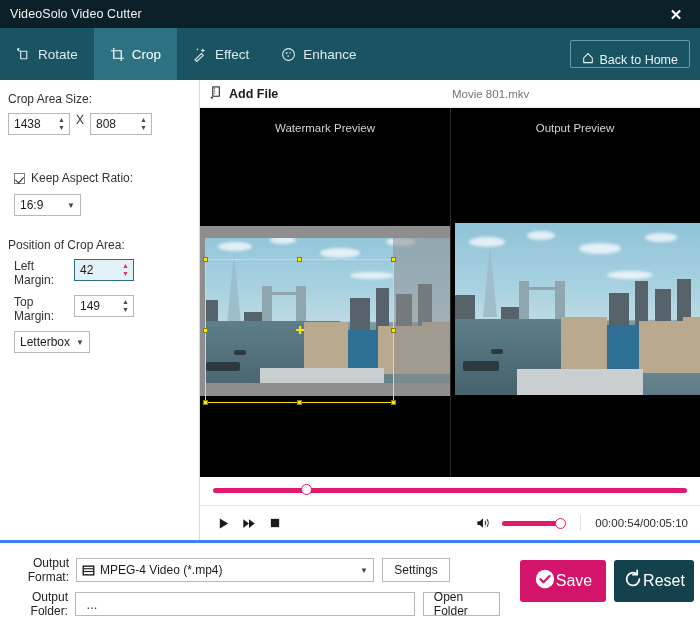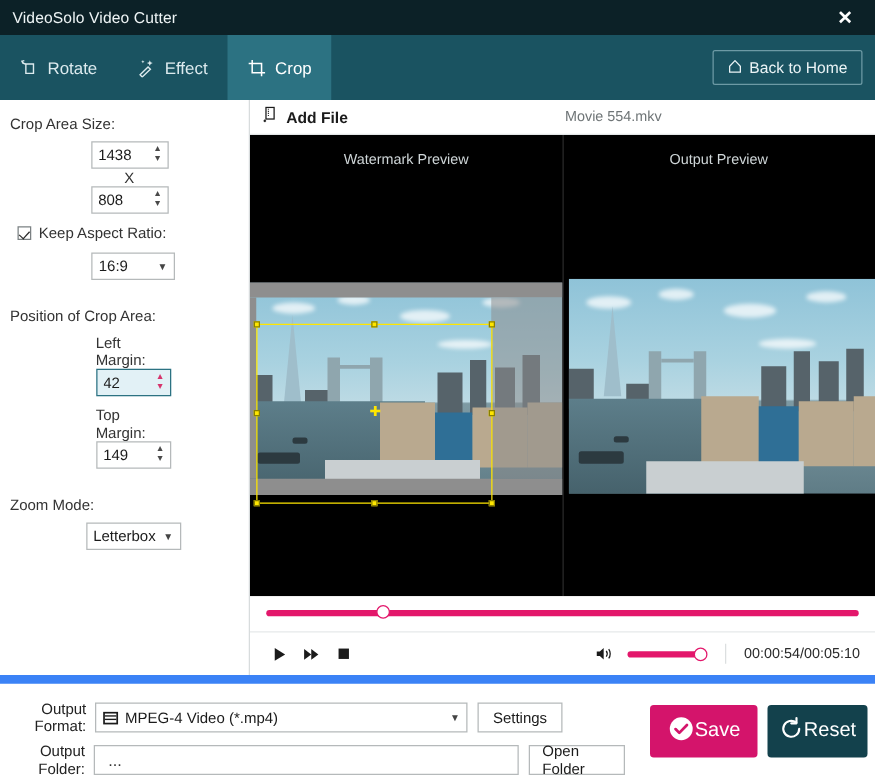--- a/index.html
+++ b/index.html
@@ -30,32 +30,32 @@
     background:#1a5361; display:flex; align-items:center;
   }
   .tab {
     height:52px; display:flex; align-items:center; gap:7px;
     padding:0 16px; color:#dceaee; font-size:13.5px; cursor:pointer;
   }
   .tab.active { background:#2c7282; color:#ffffff; }
   .tab svg { display:block; }
   .tabbar .spacer { flex:1; }
   .back-home {
-    margin-right:10px; height:28px; display:flex; align-items:center; gap:5px;
+    margin-right:10px; height:28px; display:flex; align-items:flex-end; gap:5px;
     padding:0 11px; border:1px solid #6d9aa5; border-radius:2px;
     color:#eaf3f5; font-size:12.5px; cursor:pointer; background:transparent;
   }
 
   
   .sidebar {
     position:absolute; left:0; top:80px; width:200px; height:460px;
     background:#ffffff; border-right:1px solid #d8dcdd; padding:12px 0 0 0;
   }
   .sb-label { font-size:12px; color:#333; padding:0 0 0 8px; margin-bottom:7px; }
-  .sb-row { display:flex; align-items:center; padding-left:8px; margin-bottom:8px;flex-direction:column; }
+  .sb-row { display:flex; padding-left:8px; margin-bottom:8px; }
   .spin {
     position:relative; height:22px; border:1px solid #b5b9ba; background:#fff;
     display:flex; align-items:center;
   }
   .spin input {
     border:none; outline:none; background:transparent; height:20px; width:100%;
     font-family:"Liberation Sans", sans-serif; font-size:12px; color:#1b1b1b; padding-left:5px;
   }
   .spin .arrows {
     width:15px; height:20px; display:flex; flex-direction:column;
@@ -69,21 +69,21 @@
 
   .chk-row { display:flex; align-items:center; gap:6px; padding-left:14px; margin-bottom:9px; }
   .chk {
     width:11px; height:11px; border:1px solid #7b8183; background:#fff;
     position:relative; flex:0 0 11px;
   }
   .chk::after {
     content:""; position:absolute; left:2px; top:1px; width:4px; height:7px;
     border:solid #2a2a2a; border-width:0 1.5px 1.5px 0; transform:rotate(42deg);
   }
-  .chk-row span { font-size:12px; color:#333; }
+  .chk-row span { font-size:12px; color:#333;margin-top:28px; }
 
   .sel {
     position:relative; height:22px; border:1px solid #b5b9ba; background:#fff;
     display:flex; align-items:center; padding:0 5px; cursor:pointer;
   }
   .sel .val { font-size:12px; color:#1b1b1b; flex:1; }
   .sel .caret { font-size:8px; color:#444; margin-left:4px; }
 
   .field-label { font-size:12px; color:#333; width:78px; text-align:left; }
 
@@ -154,21 +154,21 @@
   .vol-thumb {
     position:absolute; right:-2px; top:-3px; width:11px; height:11px;
     border-radius:50%; background:#fff; border:1px solid #e3176b;
   }
   .time { font-size:11.5px; color:#2b2b2b; }
   .vsep { width:1px; height:16px; background:#dcdfe0; }
 
   
   .bottom {
     position:absolute; left:0; top:540px; width:700px; height:80px;
-    background:#fff; border-top:7px solid #3b82f6;
+    background:#fff; border-top:3px solid #3b82f6;
   }
   .brow { display:flex; align-items:center; height:26px; }
   .brow .lbl { font-size:12px; color:#222; width:76px; text-align:right; padding-right:7px; }
   .combo {
     height:24px; border:1px solid #b5b9ba; background:#fff; display:flex;
     align-items:center; padding:0 5px; cursor:pointer;
   }
   .combo .txt { font-size:12px; color:#1b1b1b; flex:1; }
   .btn {
     height:24px; border:1px solid #b5b9ba; background:#fff; display:flex;
@@ -202,41 +202,52 @@
       <span>
         <svg width="15" height="15" viewBox="0 0 16 16">
             <path d="M5 4.5h6.5v8H5z" fill="none" stroke="#dceaee" stroke-width="1.2" rx="1"></path>
             <path d="M5 4.5C3.2 4.5 2 3.3 2 2.2" fill="none" stroke="#dceaee" stroke-width="1.2"></path>
             <path d="M2.6 4.1 1.6 2.1l2.1-.6" fill="none" stroke="#dceaee" stroke-width="1.1"></path>
           </svg>
       </span>
       <span>Rotate</span>
     </div>
 
+    <div class="tab active">
+      <span>
+        <svg width="15" height="15" viewBox="0 0 16 16">
+            <path d="M4 1v11h11" fill="none" stroke="#ffffff" stroke-width="1.3"></path>
+            <path d="M12 15V4H1" fill="none" stroke="#ffffff" stroke-width="1.3"></path>
+          </svg>
+      </span>
+      <span>Crop</span>
+    </div>
+
     <div class="tab">
       <span>
         <svg width="15" height="15" viewBox="0 0 16 16">
             <path d="M11 9 4 15.5 2.2 13.6 9 7z" fill="none" stroke="#dceaee" stroke-width="1.2"></path>
             <path d="M10.5 1.2l.7 1.8 1.8.7-1.8.7-.7 1.8-.7-1.8L8 3.7l1.8-.7z" fill="#dceaee"></path>
             <path d="M4.6 1.1l.4 1 1 .4-1 .4-.4 1-.4-1-1-.4 1-.4z" fill="#dceaee"></path>
           </svg>
       </span>
       <span>Effect</span>
     </div>
 
-    <div class="tab active">
+    <div class="tab">
       <span>
         <svg width="15" height="15" viewBox="0 0 16 16">
-            <path d="M4 1v11h11" fill="none" stroke="#ffffff" stroke-width="1.3"></path>
-            <path d="M12 15V4H1" fill="none" stroke="#ffffff" stroke-width="1.3"></path>
-          </svg>
-      </span>
-      <span>Crop</span>
-    </div>
-
+            <circle cx="8" cy="8" r="6.3" fill="none" stroke="#dceaee" stroke-width="1.2"></circle>
+            <circle cx="6" cy="6.4" r="1" fill="#dceaee"></circle>
+            <circle cx="9.6" cy="6" r=".8" fill="#dceaee"></circle>
+            <circle cx="7.6" cy="9.6" r=".9" fill="#dceaee"></circle>
+          </svg>
+      </span>
+      <span>Enhance</span>
+    </div>
 
 
     <div class="spacer"></div>
 
     <div class="back-home">
       <span>
         <svg width="12" height="12" viewBox="0 0 14 14">
             <path d="M7 1.8 12 7v5.4H2V7z" fill="none" stroke="#eaf3f5" stroke-width="1.2"></path>
           </svg>
       </span>
@@ -295,21 +306,20 @@
       <span class="field-label" style="width:60px;">Top Margin:</span>
       <div class="spin" style="width:60px;">
         <input type="text" value="149" style="">
         <span class="arrows">
             <i>▲</i>
             <i>▼</i>
           </span>
       </div>
     </div>
 
-    <div class="sb-label" style="margin-top:22px;">Zoom Mode:</div>
 
     <div class="sb-row" style="padding-left:14px;">
       <div class="sel" style="width:76px;">
         <span class="val">Letterbox</span>
         <span class="caret">▼</span>
       </div>
     </div>
   </div>
 
   <div class="preview-wrap">
@@ -318,21 +328,21 @@
       <div class="addfile">
         <span>
           <svg width="13" height="13" viewBox="0 0 14 14">
               <rect x="3" y="1" width="7" height="10" fill="none" stroke="#1b1b1b" stroke-width="1.1"></rect>
               <path d="M4.6 2.6h.9M4.6 4.4h.9M4.6 6.2h.9M4.6 8h.9" stroke="#1b1b1b" stroke-width="1"></path>
               <path d="M2 11.5v2.2M.9 12.6h2.2" stroke="#1b1b1b" stroke-width="1.1"></path>
             </svg>
         </span>
         <span class="lbl">Add File</span>
       </div>
-      <div class="filename">Movie 554.mkv</div>
+      <div class="filename">Movie 801.mkv</div>
     </div>
 
     <div class="stage">
 
       <div class="pane-title" style="left:0;">Watermark Preview</div>
 
       <div class="vid" style="left:0; top:118px; width:250px; height:170px;">
         <div class="sky"></div>
         <div class="cloud" style="left:18px; top:16px; width:34px; height:9px;"></div>
         <div class="cloud" style="left:70px; top:10px; width:26px; height:8px;"></div>

